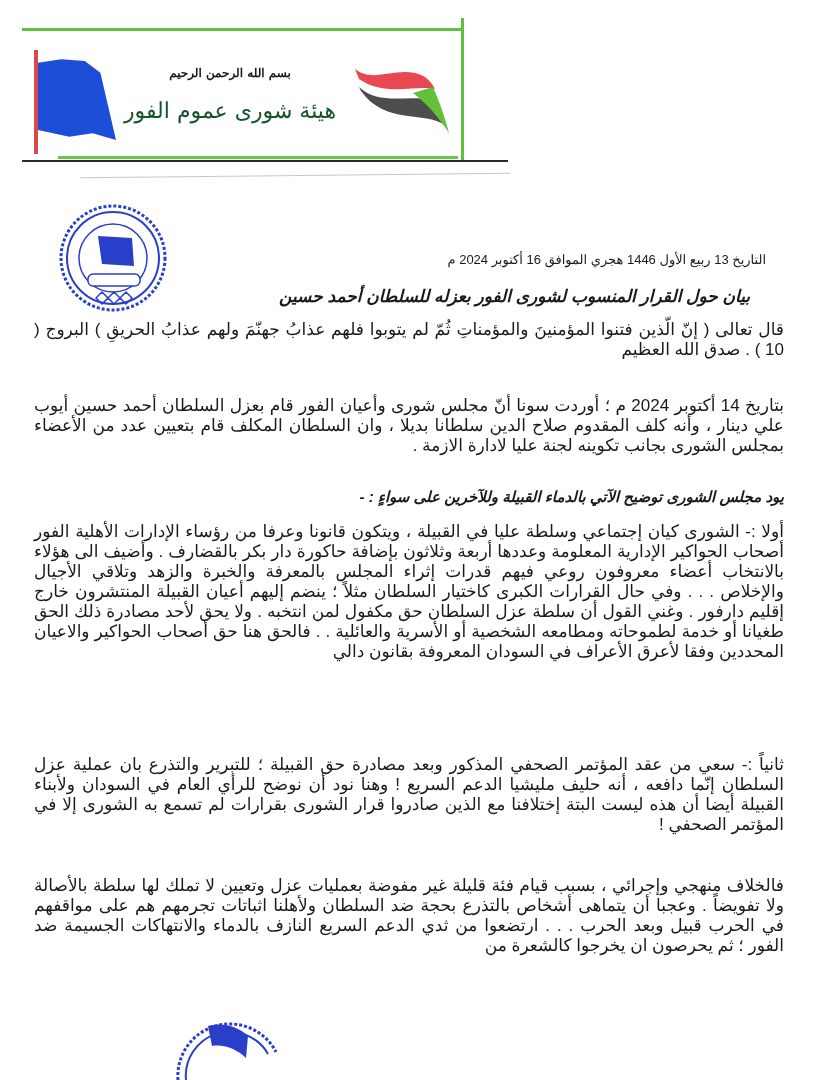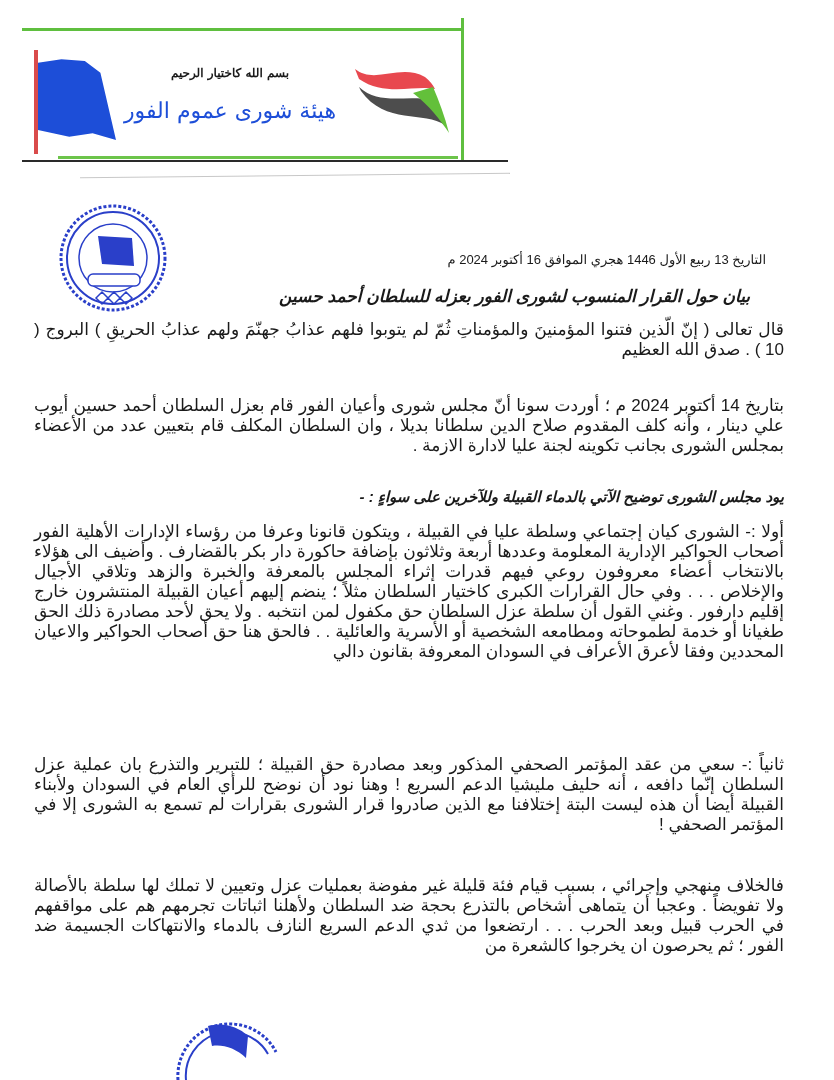--- a/index.html
+++ b/index.html
@@ -20,21 +20,21 @@
     position:absolute; left:38px; top:56px; width:78px; height:84px;
     background:#1d4ed8;
     clip-path:polygon(0 8%, 30% 4%, 60% 6%, 80% 20%, 100% 100%, 70% 92%, 40% 96%, 0 88%);
     display:flex; justify-content:center;
   }
   .green-flag span { color:#f3f3f3; font-size:11px; direction:rtl; font-family:"DejaVu Serif", serif; margin-top:-14px; }
 
   .sudan-flag { position:absolute; left:345px; top:55px; width:110px; height:85px; }
 
   .basmala { position:absolute; left:130px; top:66px; width:200px; text-align:center; font-size:12px; font-weight:bold; direction:rtl; font-family:"DejaVu Serif", serif; }
-  .org-name { position:absolute; left:120px; top:98px; width:220px; text-align:center; font-size:22px; color:#1d4ed8; direction:rtl; font-family:"DejaVu Serif", serif; letter-spacing:1px; }
+  .org-name { position:absolute; left:120px; top:98px; width:220px; text-align:center; font-size:22px; color:#14532d; direction:rtl; font-family:"DejaVu Serif", serif; letter-spacing:1px; }
 
   .text-block { position:absolute; direction:rtl; font-family:"Liberation Sans", sans-serif; }
   .date-line { right:68px; top:252px; font-size:13px; }
   .title { right:84px; top:286px; font-size:17px; font-weight:bold; font-style:italic;margin-left:8px; }
   .para { right:50px; width:750px; font-size:17px; line-height:20px; text-align:justify; text-align-last:right; }
   .subhead { right:50px; font-size:15px; font-weight:bold; font-style:italic; }
 
   .stamp { position:absolute; }
   .stamp svg { display:block; }
 </style>
@@ -46,21 +46,21 @@
   <div class="frame-right"></div>
   <div class="frame-bottom-green"></div>
   <div class="frame-bottom-black"></div>
   <div class="scan-line"></div>
 
   <div class="green-flag-pole"></div>
   <div class="green-flag">
     <span>لا إله إلا الله</span>
   </div>
 
-  <div class="basmala">بسم الله كاختيار الرحيم</div>
+  <div class="basmala">بسم الله الرحمن الرحيم</div>
   <div class="org-name">هيئة شورى عموم الفور</div>
 
   <svg class="sudan-flag" viewBox="0 0 110 85">
     <path d="M10 14 C30 30, 55 8, 80 22 C85 26, 88 30, 90 34 C70 30, 40 42, 14 24 Z" fill="#e8484f"></path>
     <path d="M14 32 C35 52, 65 38, 88 46 C92 52, 96 62, 100 70 C80 56, 40 70, 16 36 Z" fill="#3a3a3a" opacity="0.9"></path>
     <path d="M68 38 L88 32 C94 46, 100 62, 104 78 C96 66, 84 50, 68 38 Z" fill="#63c03a"></path>
   </svg>
 </div>
 
 <div class="stamp" style="left:58px; top:196px;">

